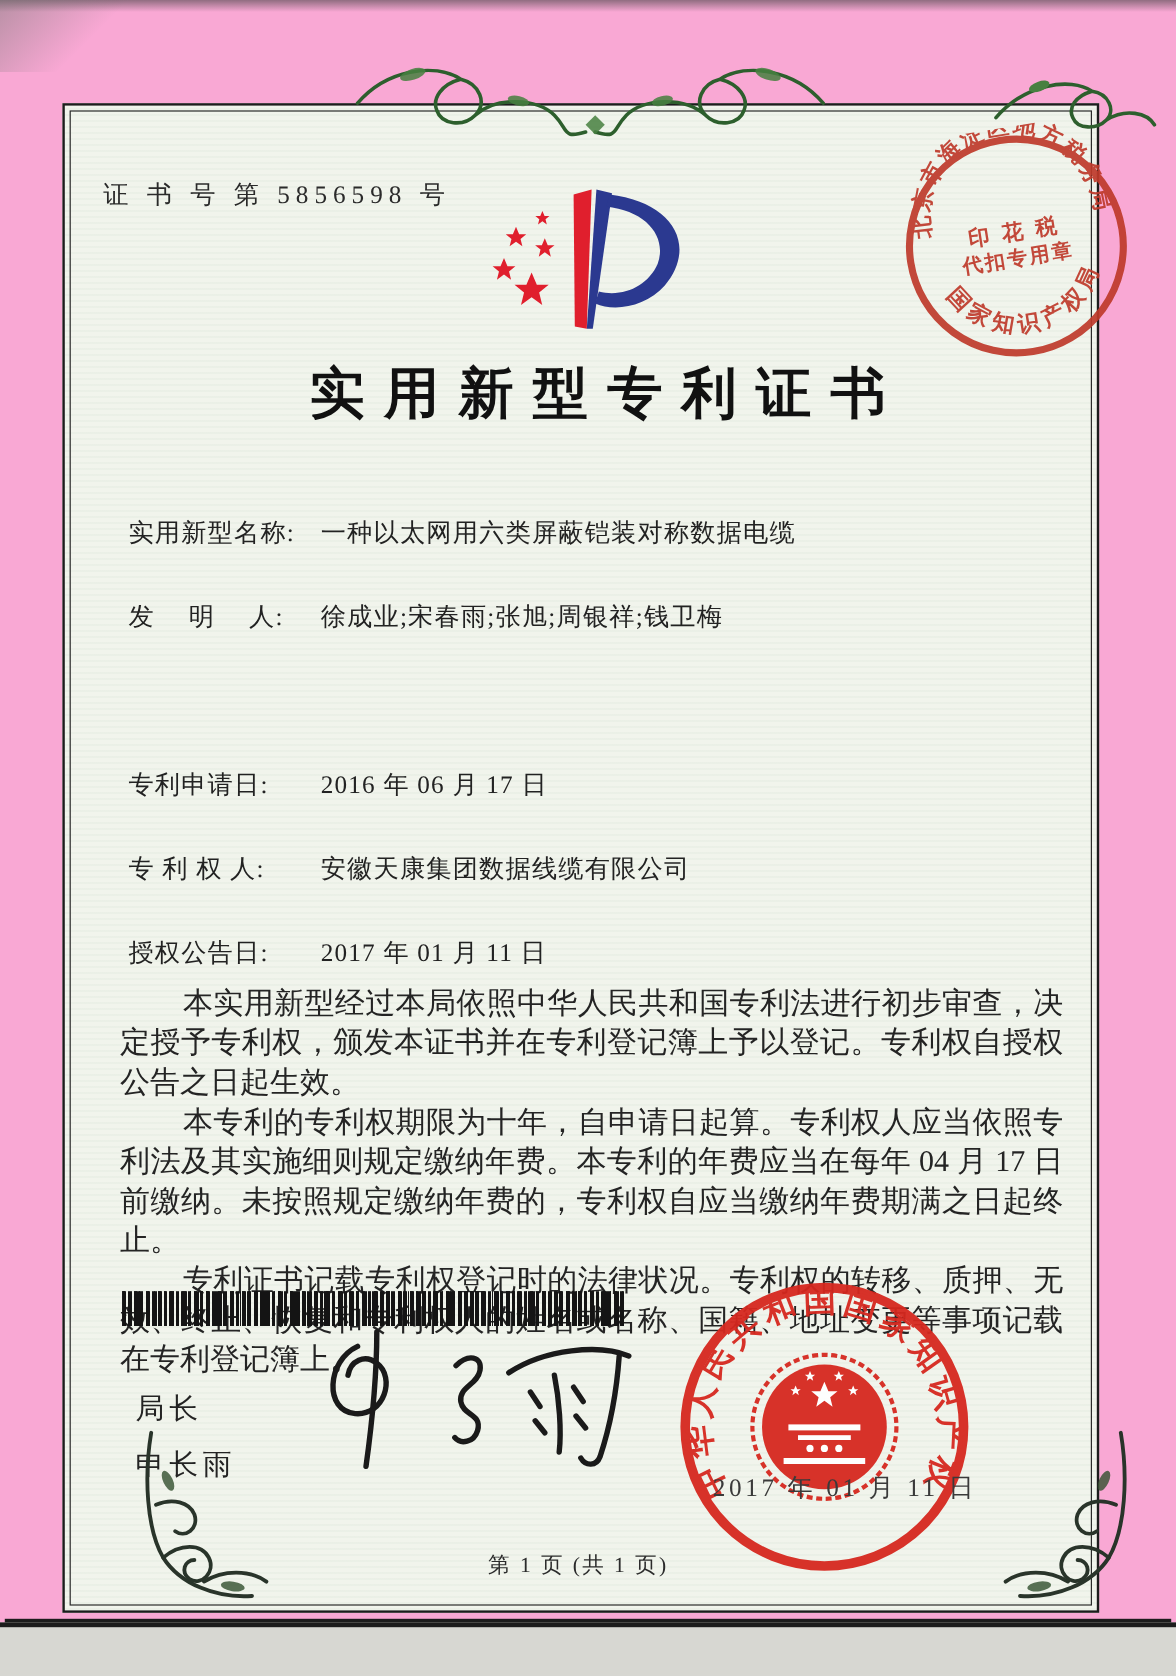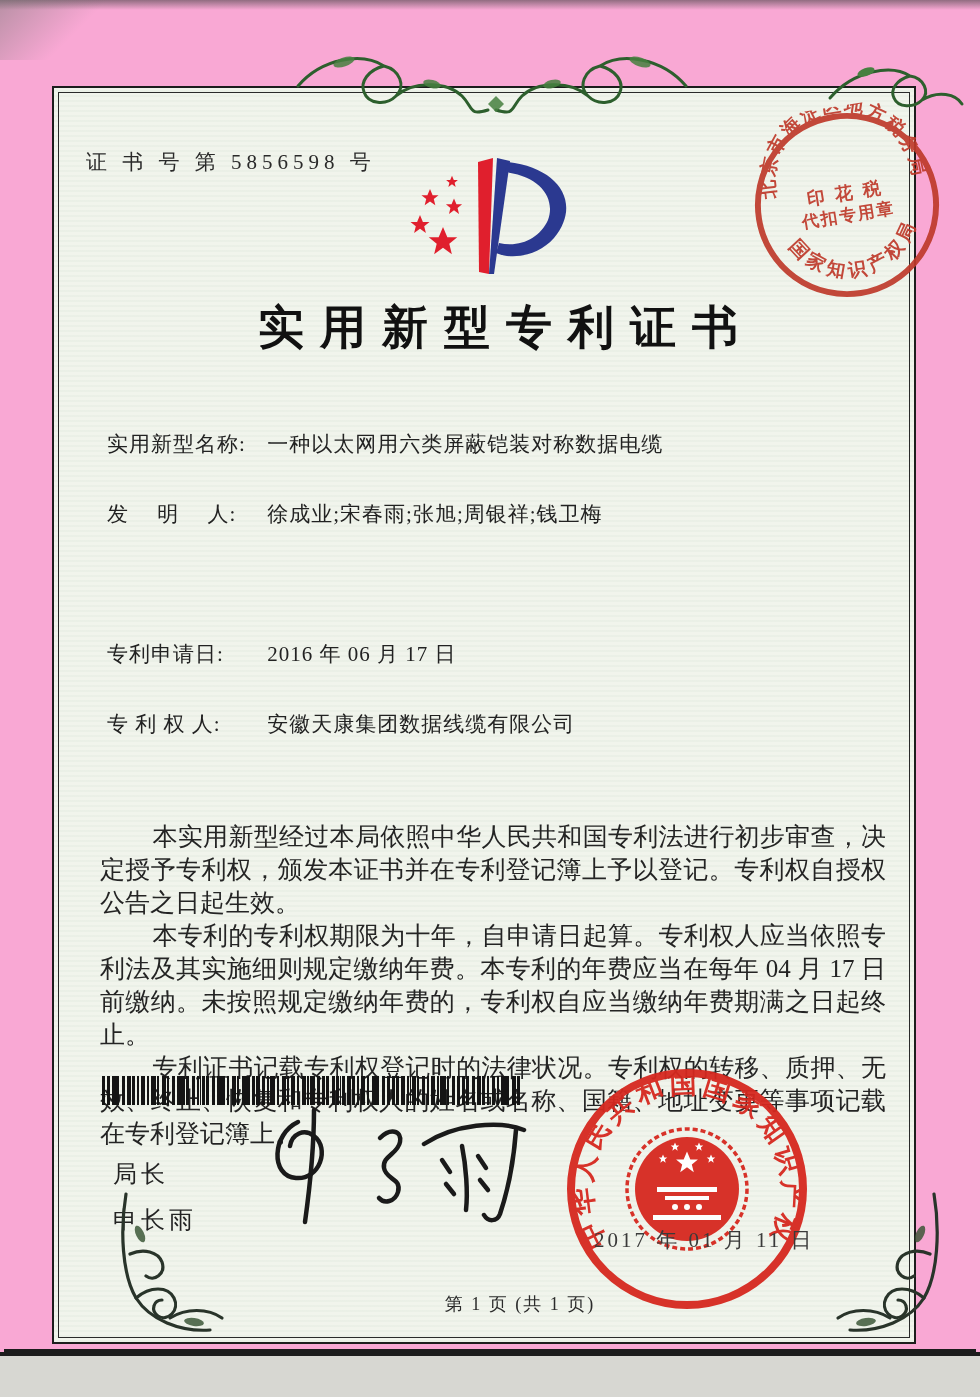--- a/index.html
+++ b/index.html
@@ -32,21 +32,21 @@
       repeating-linear-gradient(90deg,#141414 0 2px,transparent 2px 5px),
       repeating-linear-gradient(90deg,#141414 0 3px,transparent 3px 10px),
       repeating-linear-gradient(90deg,#141414 0 1px,transparent 1px 7px),
       repeating-linear-gradient(90deg,#141414 0 2px,transparent 2px 13px);}
   .signer-title{left:113px;top:1158px;font-size:24px;letter-spacing:4px;color:#232323;
                 font-family:Liberation Mono, monospace;}
   .signer-name{left:113px;top:1204px;font-size:24px;letter-spacing:4px;color:#232323;
                font-family:"Liberation Sans","DejaVu Sans",sans-serif;}
   .issue-date{left:594px;top:1226px;font-size:21px;letter-spacing:3px;color:#3a3a3a;z-index:7;}
   .footer{left:52px;top:1292px;width:860px;text-align:center;font-size:18px;
-          letter-spacing:2px;color:#2b2b2b;padding-left:38px;}
+          letter-spacing:2px;color:#2b2b2b;}
   .stamp-tax{left:748px;top:106px;width:198px;height:198px;z-index:6;transform:rotate(-9deg);opacity:.92;}
   .seal-office{left:556px;top:1058px;width:262px;height:262px;z-index:6;opacity:.95;}
   .logo{left:392px;top:146px;width:200px;height:140px;}
   .signature{left:258px;top:1102px;width:290px;height:135px;z-index:5;}
   .orn{z-index:3;}
 </style>
 </head>
 <body>
 
 <div class="canvas">
@@ -151,20 +151,24 @@
     <span class="lbl">发　 明　 人:</span>
     <span class="val">徐成业;宋春雨;张旭;周银祥;钱卫梅</span>
   </div>
   <div class="abs field" style="top:640px">
     <span class="lbl">专利申请日:</span>
     <span class="val">2016 年 06 月 17 日</span>
   </div>
   <div class="abs field" style="top:710px">
     <span class="lbl">专 利 权 人:</span>
     <span class="val">安徽天康集团数据线缆有限公司</span>
+  </div>
+  <div class="abs field" style="top:780px">
+    <span class="lbl">授权公告日:</span>
+    <span class="val">2017 年 01 月 11 日</span>
   </div>
 
   <div class="abs body-text">
     <p>本实用新型经过本局依照中华人民共和国专利法进行初步审查，决定授予专利权，颁发本证书并在专利登记簿上予以登记。专利权自授权公告之日起生效。</p>
     <p>本专利的专利权期限为十年，自申请日起算。专利权人应当依照专利法及其实施细则规定缴纳年费。本专利的年费应当在每年 04 月 17 日前缴纳。未按照规定缴纳年费的，专利权自应当缴纳年费期满之日起终止。</p>
     <p>专利证书记载专利权登记时的法律状况。专利权的转移、质押、无效、终止、恢复和专利权人的姓名或名称、国籍、地址变更等事项记载在专利登记簿上。</p>
   </div>
 
   <div class="abs barcode"></div>
 

